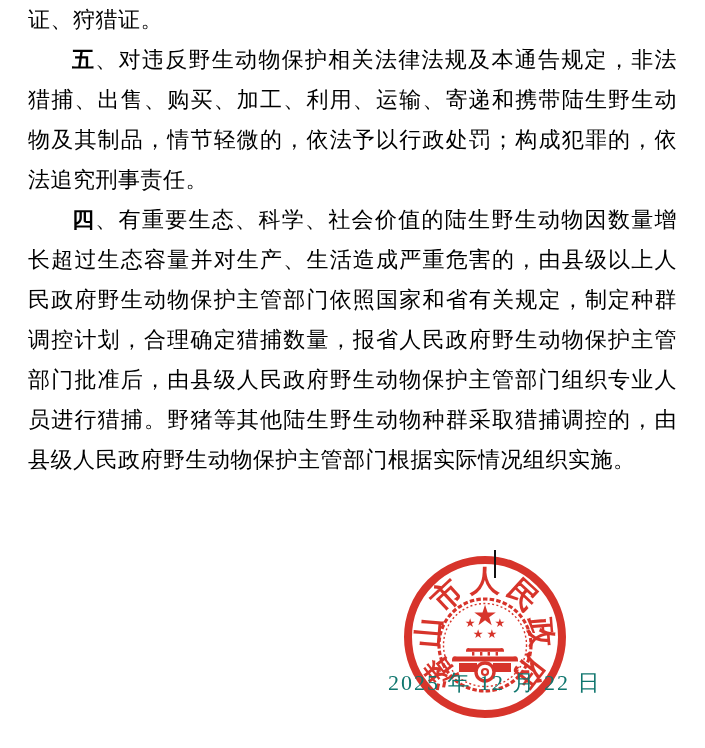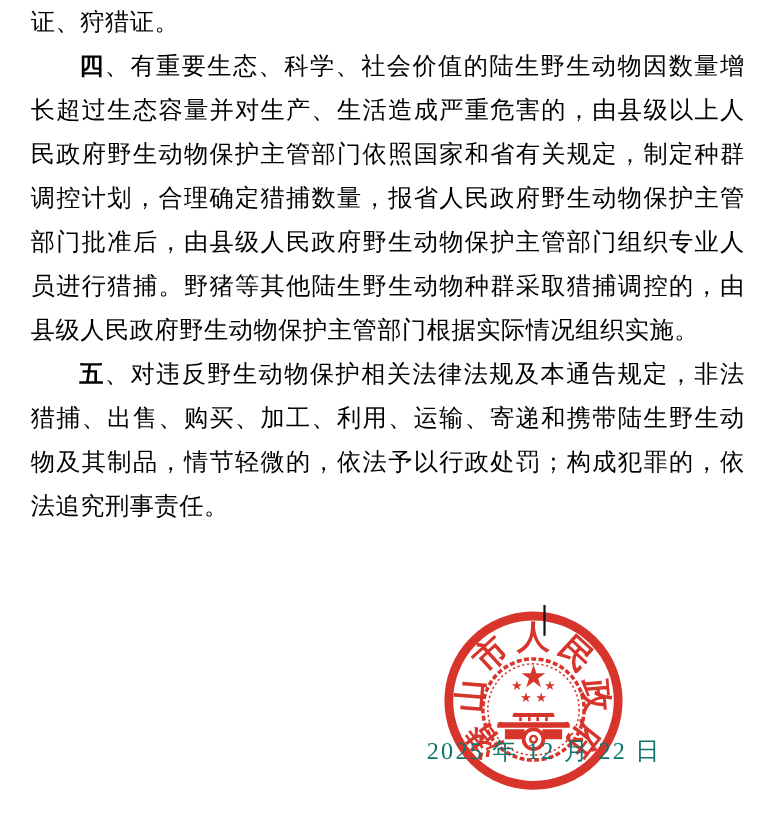--- a/index.html
+++ b/index.html
@@ -85,22 +85,22 @@
     z-index: 3;
   }
 </style>
 </head>
 <body>
 
 <div class="page">
 
   <div class="doc-body">
       <p class="para"><span>证、狩猎证。</span></p>
+      <p class="para indent"><span class="sec-num">五</span><span>、对违反野生动物保护相关法律法规及本通告规定，非法猎捕、出售、购买、加工、利用、运输、寄递和携带陆生野生动物及其制品，情节轻微的，依法予以行政处罚；构成犯罪的，依法追究刑事责任。</span></p>
       <p class="para indent"><span class="sec-num">四</span><span>、有重要生态、科学、社会价值的陆生野生动物因数量增长超过生态容量并对生产、生活造成严重危害的，由县级以上人民政府野生动物保护主管部门依照国家和省有关规定，制定种群调控计划，合理确定猎捕数量，报省人民政府野生动物保护主管部门批准后，由县级人民政府野生动物保护主管部门组织专业人员进行猎捕。野猪等其他陆生野生动物种群采取猎捕调控的，由县级人民政府野生动物保护主管部门根据实际情况组织实施。</span></p>
-      <p class="para indent"><span class="sec-num">五</span><span>、对违反野生动物保护相关法律法规及本通告规定，非法猎捕、出售、购买、加工、利用、运输、寄递和携带陆生野生动物及其制品，情节轻微的，依法予以行政处罚；构成犯罪的，依法追究刑事责任。</span></p>
     </div>
 
   <div class="seal-wrap">
     <svg class="seal-svg" id="seal-svg" width="166" height="166" viewBox="-83 -83 166 166" style="color: rgb(213, 40, 30);">
       <circle cx="0" cy="0" r="77" fill="none" stroke="currentColor" stroke-width="8"></circle>
       <g id="seal-chars">
           <text class="seal-char" transform="translate(-44.9,35.1) rotate(-128.0)">潜</text>
           <text class="seal-char" transform="translate(-56.8,-4.6) rotate(-85.3)">山</text>
           <text class="seal-char" transform="translate(-38.6,-41.9) rotate(-42.7)">市</text>
           <text class="seal-char" transform="translate(0.0,-57.0) rotate(0.0)">人</text>

